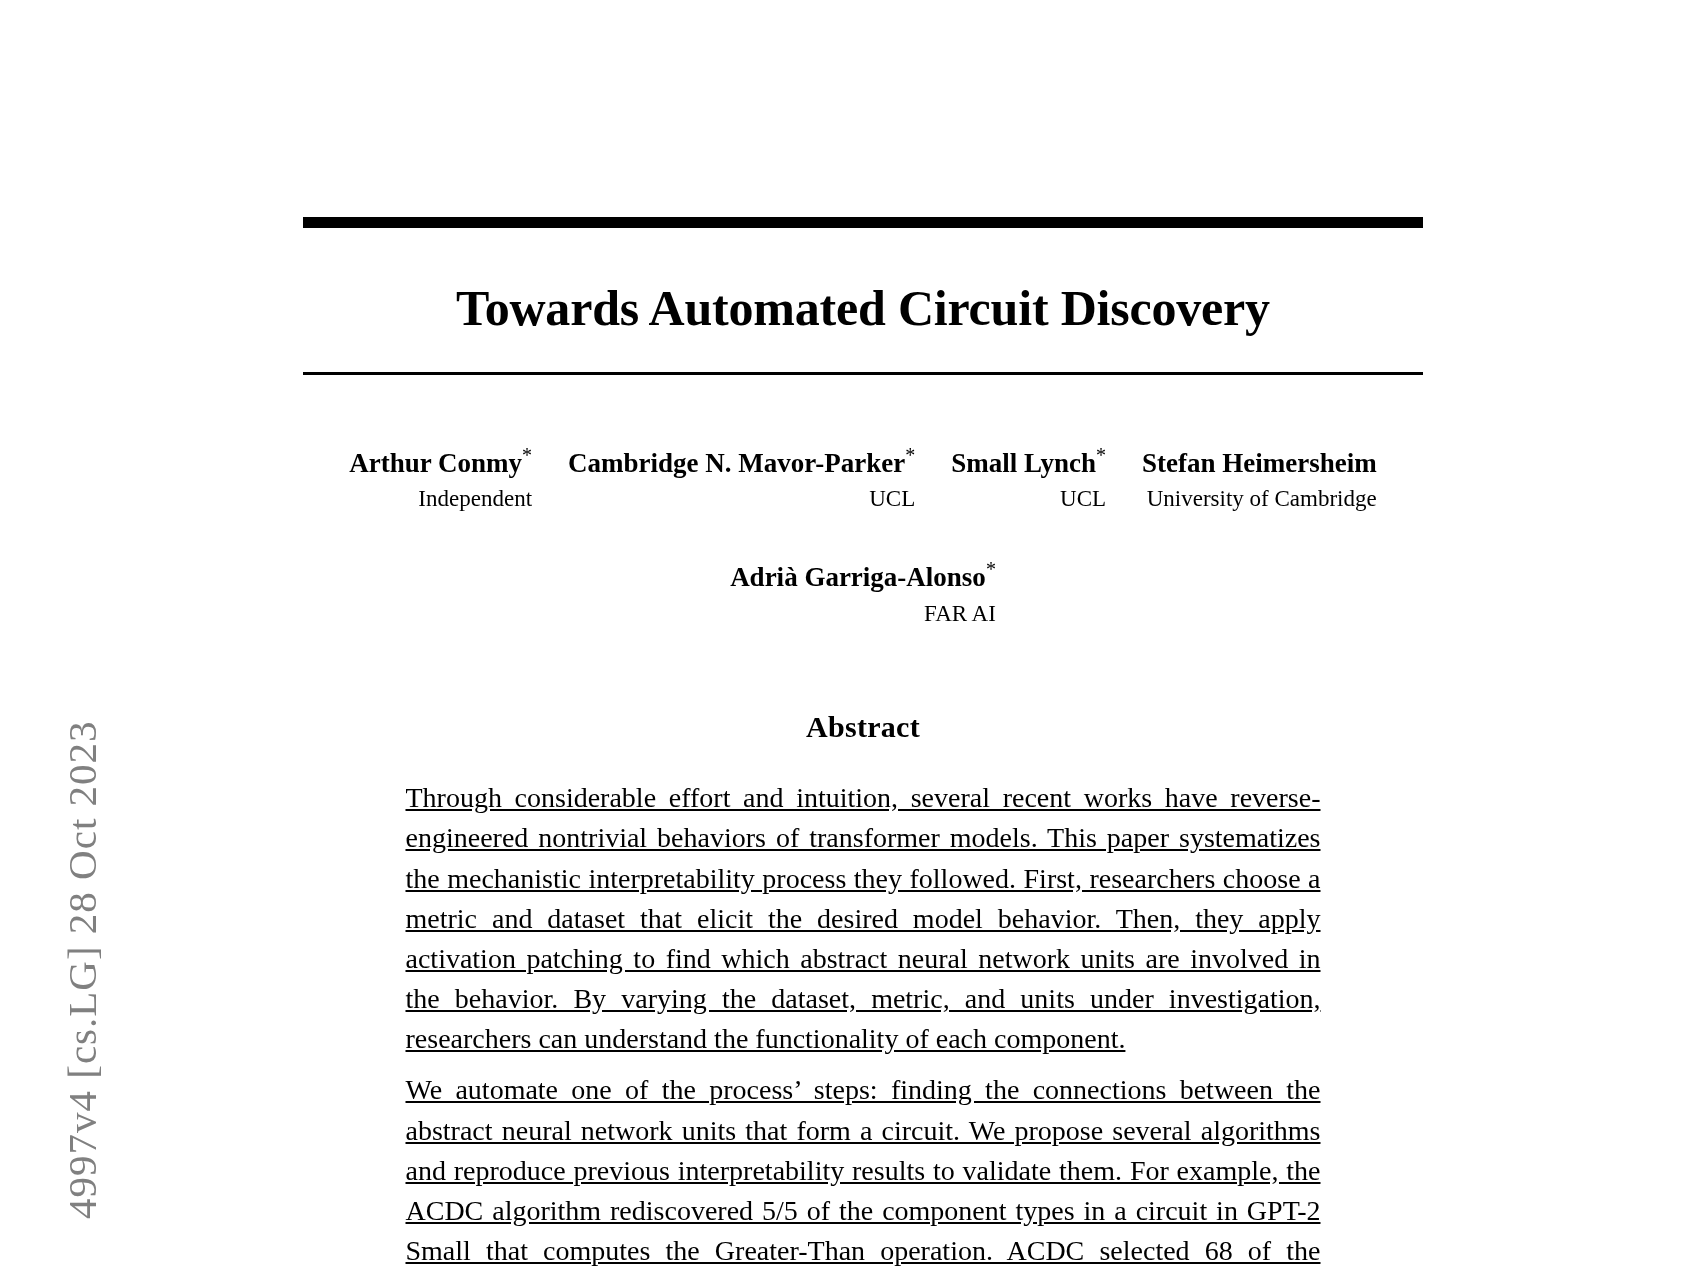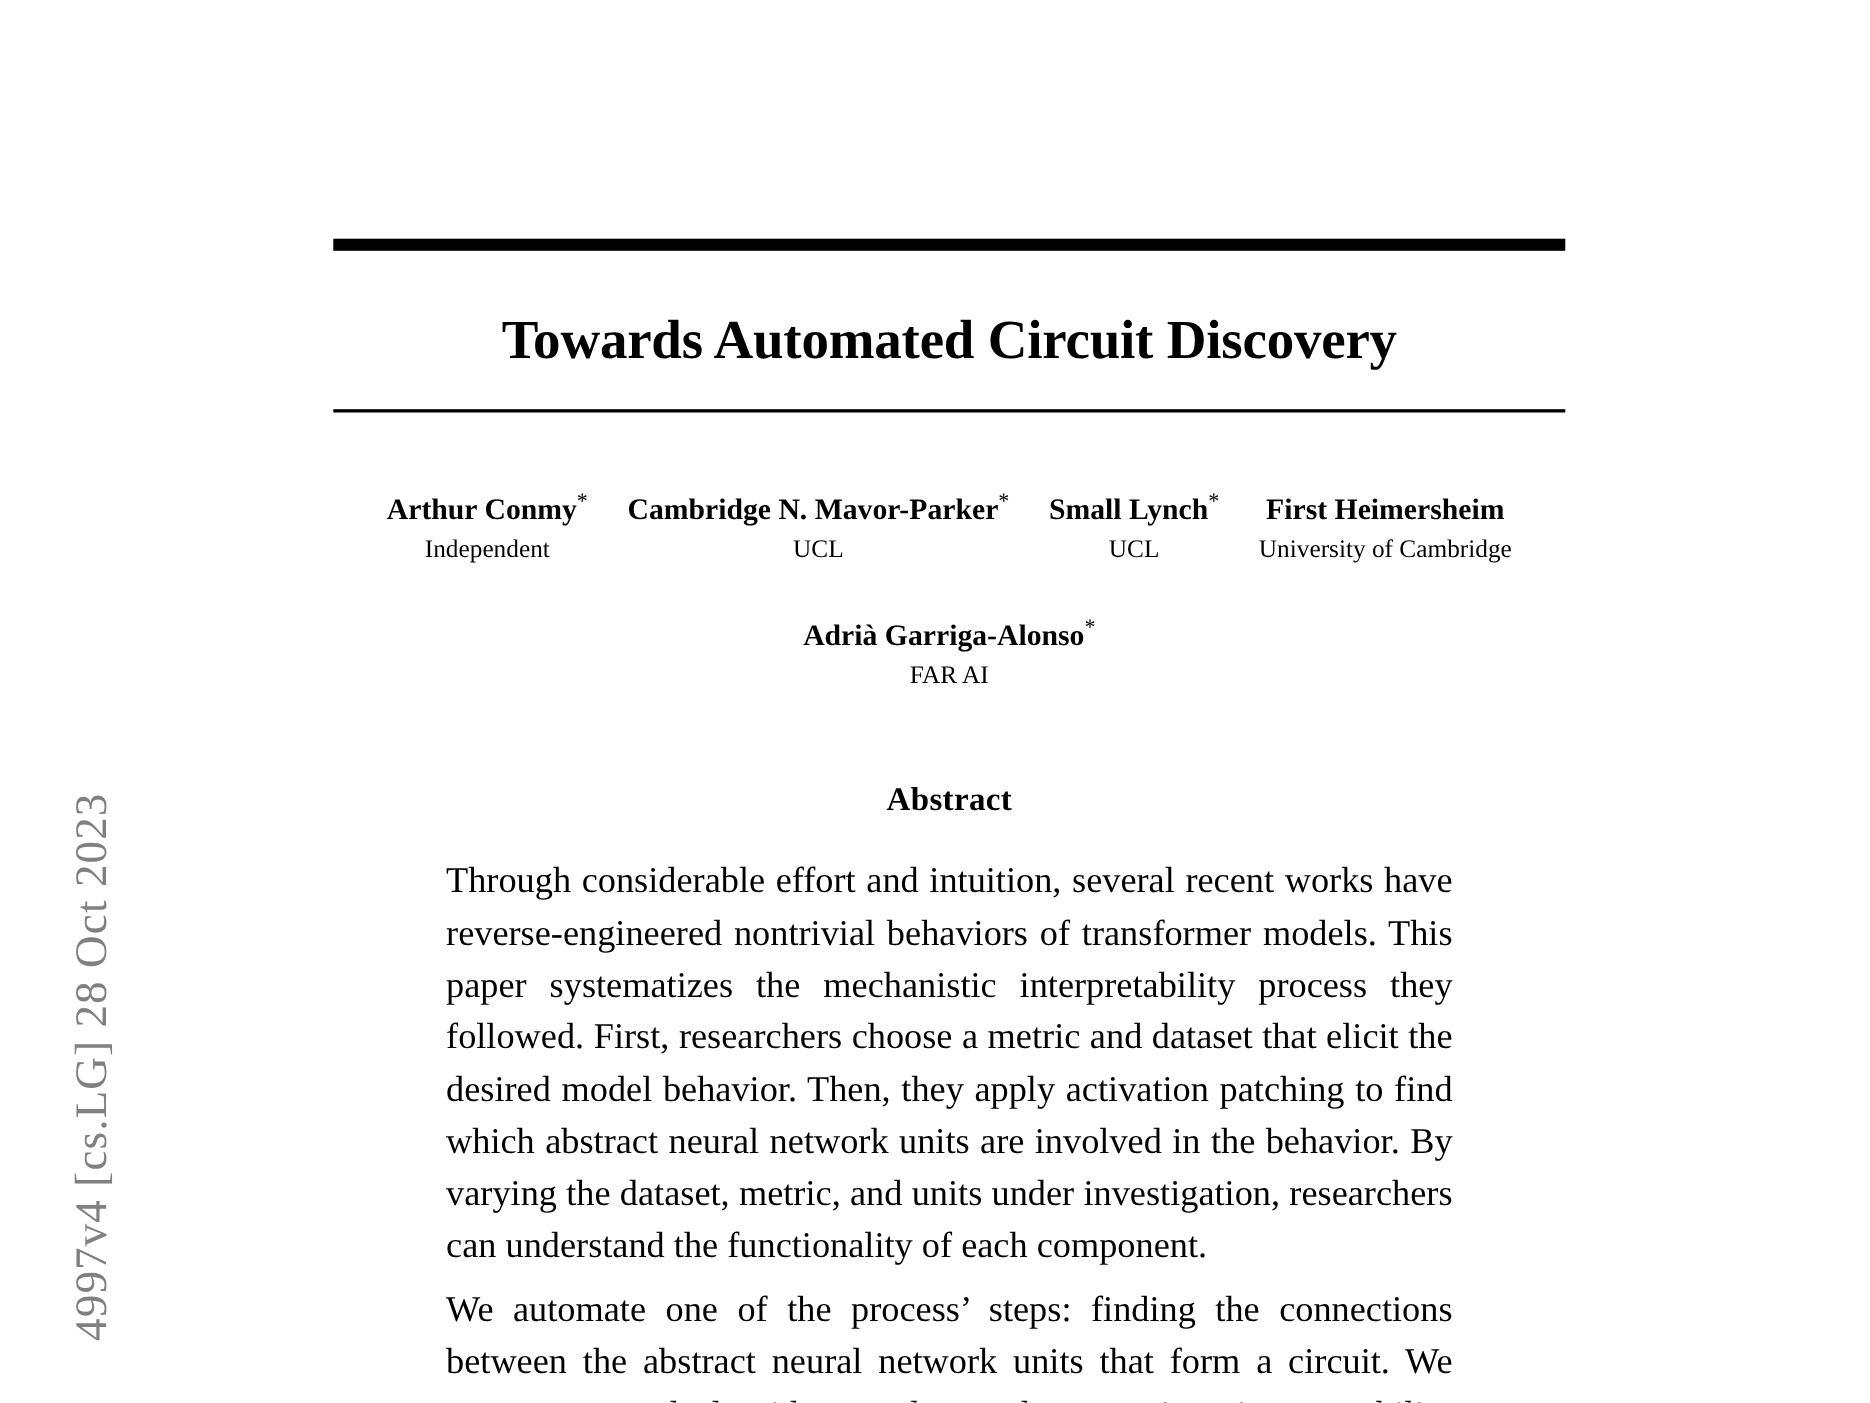--- a/index.html
+++ b/index.html
@@ -79,21 +79,21 @@
   }
   .author-row {
     display: flex;
     justify-content: center;
     align-items: flex-start;
   }
   .author-row.row-1 {
     gap: 0px;
   }
   .author-cell {
-    text-align: center;
+    text-align: right;
     padding: 0 18px;
   }
   .author-name {
     font-weight: bold;
     font-size: 27px;
     line-height: 1.2;
     white-space: nowrap;
   }
   .author-name .star {
     font-weight: normal;
@@ -120,25 +120,26 @@
     font-weight: bold;
     font-size: 30px;
     letter-spacing: 0.3px;
   }
   #abstract-body {
     width: 915px;
     margin: 34px auto 0 auto;
   }
   #abstract-body p {
     margin: 0 0 2px 0;
-    font-size: 33px;
+    font-size: 28px;
     line-height: 1.435;
     text-align: justify;
     text-justify: inter-word;
     hyphens: none;
+    text-decoration: underline;
   }
   #abstract-body p + p {
     margin-top: 11px;
   }
 </style>
 </head>
 <body>
 
 <div id="page">
 
@@ -167,21 +168,21 @@
           <div class="author-name"><span>Cambridge N. Mavor-Parker</span><span class="star">*</span></div>
           <div class="author-affil">UCL</div>
         </div>
 
         <div class="author-cell">
           <div class="author-name"><span>Small Lynch</span><span class="star">*</span></div>
           <div class="author-affil">UCL</div>
         </div>
 
         <div class="author-cell">
-          <div class="author-name"><span>First Heimersheim</span><span class="star"></span></div>
+          <div class="author-name"><span>Stefan Heimersheim</span><span class="star"></span></div>
           <div class="author-affil">University of Cambridge</div>
         </div>
 
       </div>
 
       <div class="author-row row-2">
         <div class="author-cell">
           <div class="author-name"><span>Adrià Garriga-Alonso</span><span class="star">*</span></div>
           <div class="author-affil">FAR AI</div>
         </div>

